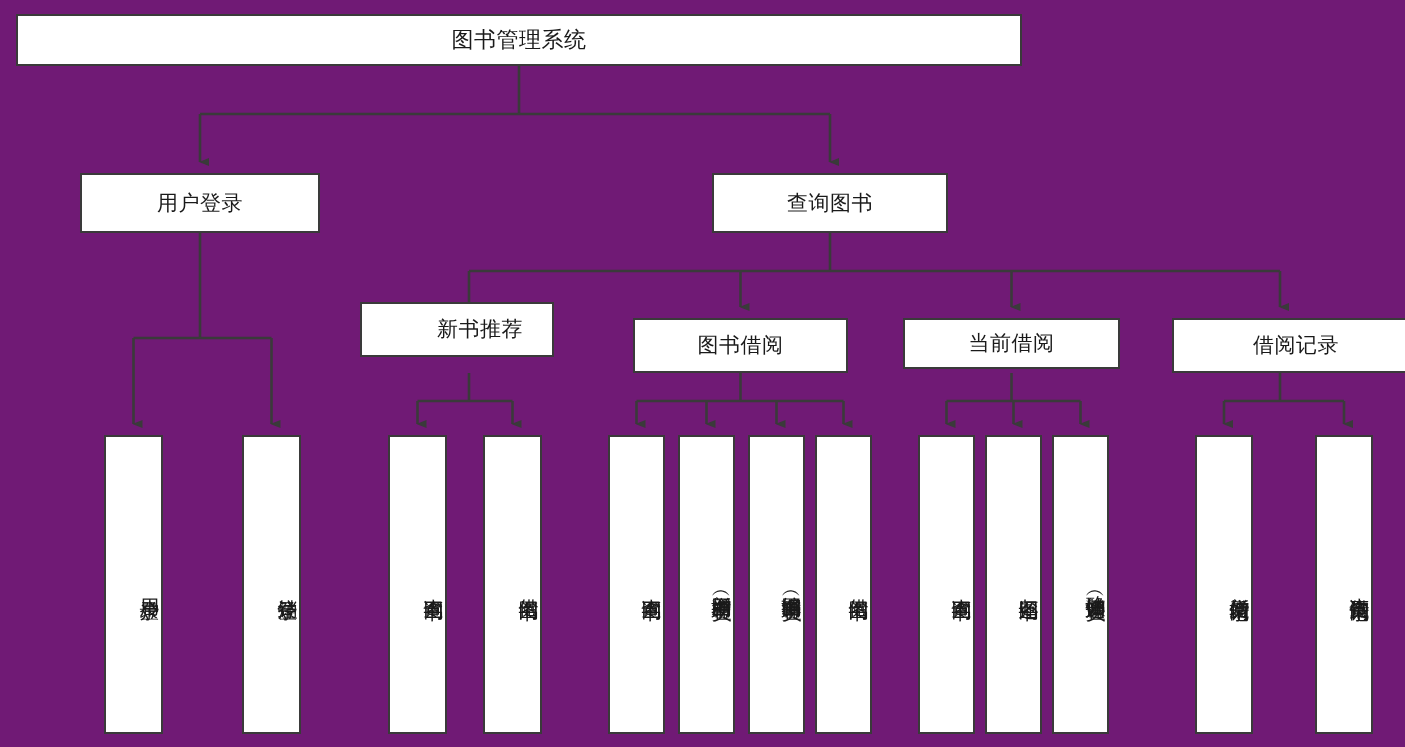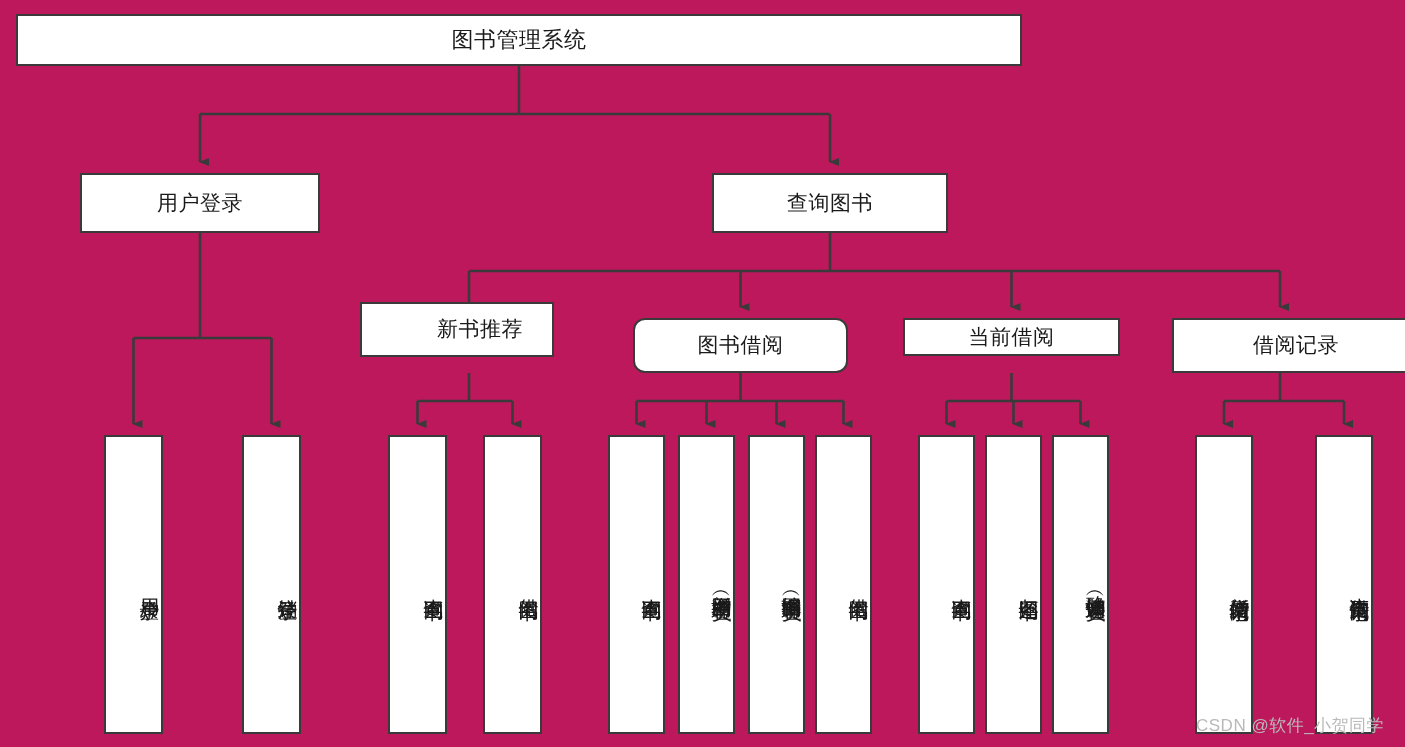--- a/index.html
+++ b/index.html
@@ -7,21 +7,21 @@
     padding: 0;
     background: #ffffff;
   }
   body {
     font-family: "Liberation Sans", "DejaVu Sans", sans-serif;
   }
   #canvas {
     position: relative;
     width: 1405px;
     height: 747px;
-    background: #be185d;
+    background: #701a75;
     overflow: hidden;
   }
   .node {
     position: absolute;
     box-sizing: border-box;
     border: 2px solid #3a3a3a;
     background: #ffffff;
     display: flex;
     align-items: center;
     justify-content: center;
@@ -117,24 +117,24 @@
       </div>
       <div class="node horiz" style="left: 80px; top: 173px; width: 240px; height: 60px;">
         <span>用户登录</span>
       </div>
       <div class="node horiz" style="left: 712px; top: 173px; width: 236px; height: 60px;">
         <span>查询图书</span>
       </div>
       <div class="node horiz" style="left: 360px; top: 302px; width: 194px; height: 55px; padding-left: 46px;">
         <span>新书推荐</span>
       </div>
-      <div class="node horiz" style="left: 633px; top: 318px; width: 215px; height: 55px; border-radius: 12px;">
+      <div class="node horiz" style="left: 633px; top: 318px; width: 215px; height: 55px;">
         <span>图书借阅</span>
       </div>
-      <div class="node horiz" style="left: 903px; top: 318px; width: 217px; height: 38px;">
+      <div class="node horiz" style="left: 903px; top: 318px; width: 217px; height: 51px;">
         <span>当前借阅</span>
       </div>
       <div class="node horiz" style="left: 1172px; top: 318px; width: 248px; height: 55px;">
         <span>借阅记录</span>
       </div>
       <div class="node vert" style="left: 104px; top: 435px; width: 59px; height: 299px;">
         <span class="vtext">用户登录</span>
       </div>
       <div class="node vert" style="left: 242px; top: 435px; width: 59px; height: 299px;">
         <span class="vtext">注销登录</span>
@@ -166,14 +166,13 @@
       <div class="node vert" style="left: 1052px; top: 435px; width: 57px; height: 299px;">
         <span class="vtext">确认归还（管理员）</span>
       </div>
       <div class="node vert" style="left: 1195px; top: 435px; width: 58px; height: 299px;">
         <span class="vtext">新增借阅记录</span>
       </div>
       <div class="node vert" style="left: 1315px; top: 435px; width: 58px; height: 299px;">
         <span class="vtext">查询借阅记录</span>
       </div>
     </div>
-  <div class="watermark" style="left: 1196px; top: 714px; color: rgb(185, 185, 185);">CSDN @软件_小贺同学</div>
 </div>
 
 </body></html>

